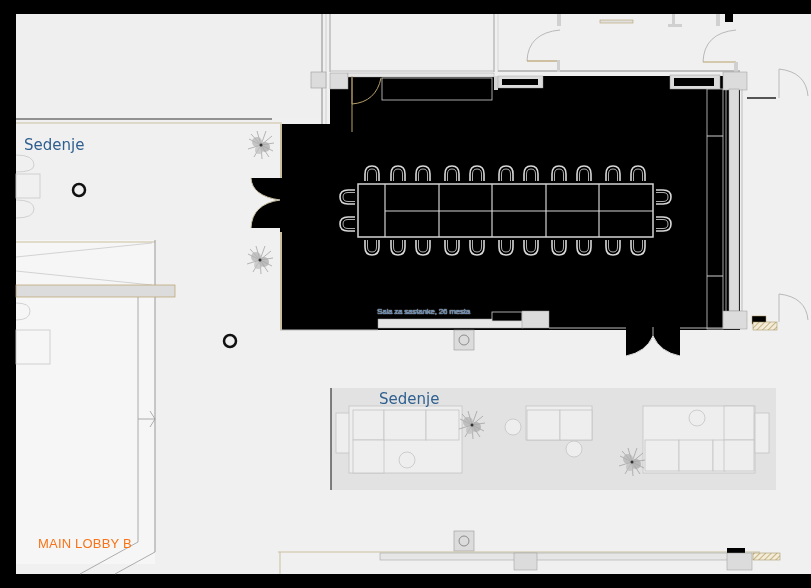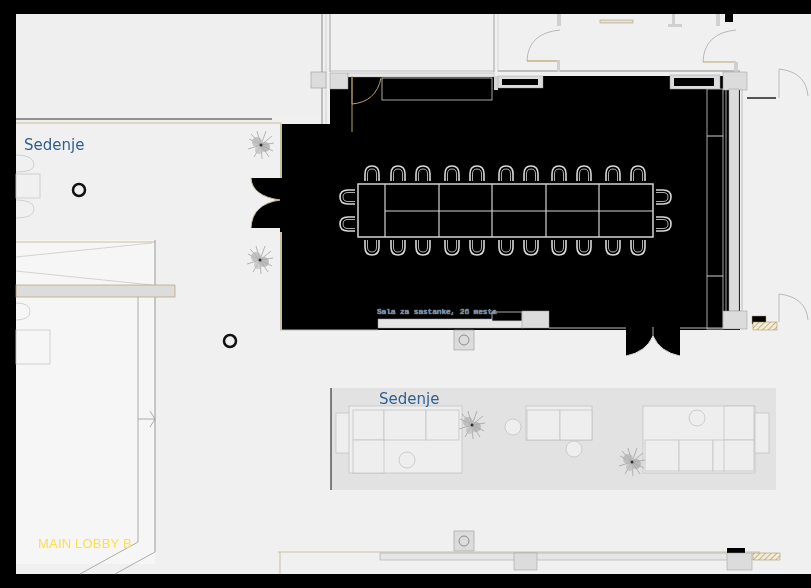--- a/index.html
+++ b/index.html
@@ -1,21 +1,21 @@
 <!DOCTYPE html>
 <html><head>
 <meta charset="utf-8">
 <style>
   html, body { margin: 0; padding: 0; background: #000; }
   body { width: 811px; height: 588px; position: relative; overflow: hidden; font-family: "DejaVu Sans", sans-serif; }
   #plan { position: absolute; left: 0; top: 0; width: 811px; height: 588px; }
   .lbl { position: absolute; white-space: nowrap; }
   .lbl-blue { color: #2f5f8f; font-size: 15px; font-family: "DejaVu Sans", sans-serif; }
-  .lbl-room { color: #fde047; font-size: 13px; font-family: "Liberation Sans", sans-serif; letter-spacing: 0.2px; }
-  .lbl-hall { color: #3b6aa0; font-size: 8px; font-family: Liberation Mono, monospace; text-shadow: 0 0 1px #fff, 0 0 1px #fff; letter-spacing: -0.2px; }
+  .lbl-room { color: #f97316; font-size: 13px; font-family: "Liberation Sans", sans-serif; letter-spacing: 0.2px; }
+  .lbl-hall { color: #3b6aa0; font-size: 8px; font-family: Liberation Sans, sans-serif; text-shadow: 0 0 1px #fff, 0 0 1px #fff; letter-spacing: -0.2px; }
 </style>
 </head>
 <body>
 
 <svg id="plan" width="811" height="588" viewBox="0 0 811 588" xmlns="http://www.w3.org/2000/svg">
   <defs>
     <pattern id="hatch" width="4" height="4" patternUnits="userSpaceOnUse" patternTransform="rotate(45)">
       <rect width="4" height="4" fill="#f3ecd8"></rect>
       <line x1="0" y1="0" x2="0" y2="4" stroke="#b8a06a" stroke-width="1.5"></line>
     </pattern>

